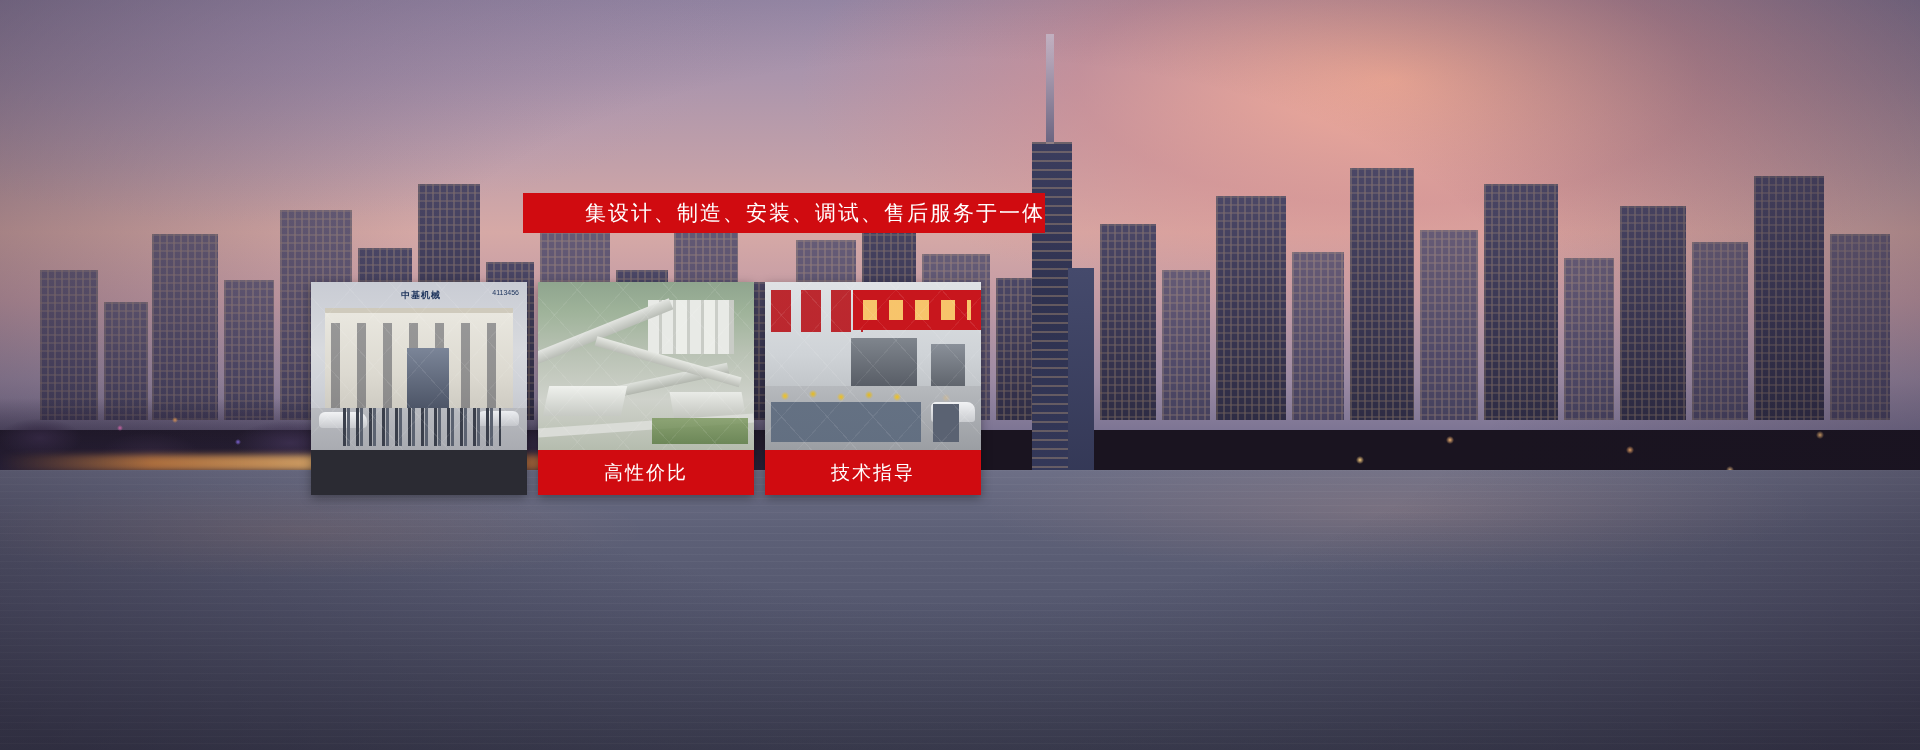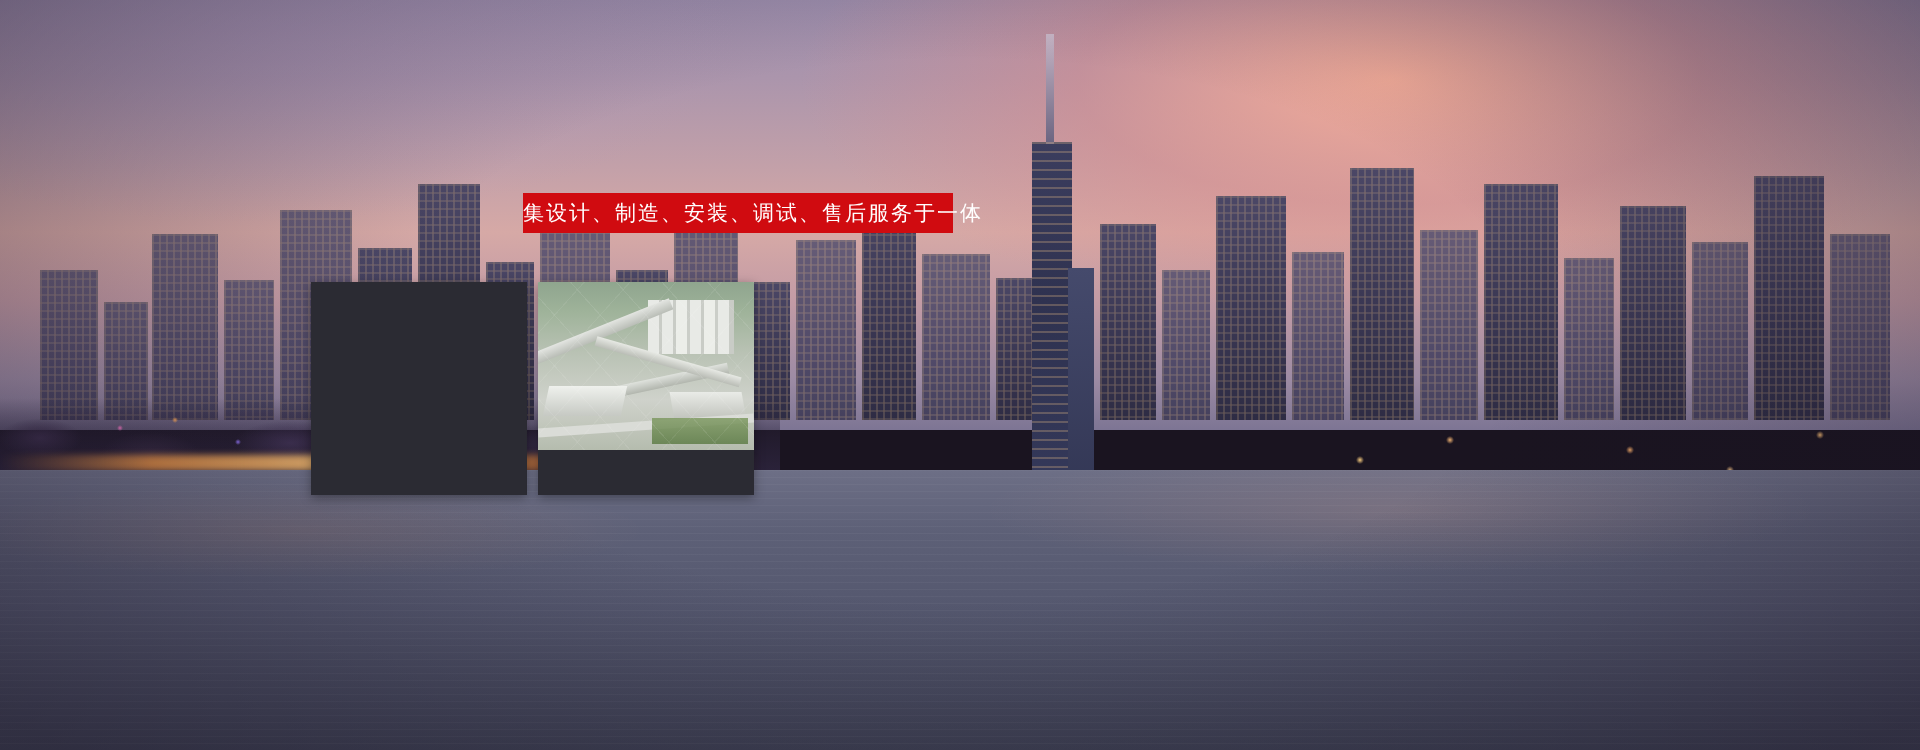--- a/index.html
+++ b/index.html
@@ -106,23 +106,23 @@
   
   .headline{
     position:absolute;left:0;top:103px;width:1920px;text-align:center;
     font-size:74px;font-weight:bold;color:#ffffff;letter-spacing:5px;
     line-height:1;white-space:nowrap;
     text-shadow:3px 4px 5px rgba(55,30,60,.55), 0 0 1px rgba(255,255,255,.6);
   }
 
   
   .subband{
-    position:absolute;left:523px;top:193px;width:430px;height:40px;
+    position:absolute;left:523px;top:193px;width:522px;height:40px;
     background:#d00b10;
-    display:flex;align-items:center;justify-content:flex-start;
+    display:flex;align-items:center;justify-content:flex-end;
   }
   .subband-text{
     font-size:21px;color:#ffffff;letter-spacing:2px;font-weight:normal;white-space:nowrap;
   }
 
   
   .cards{
     position:absolute;left:311px;top:282px;width:1251px;height:213px;
     display:flex;gap:11px;
   }
@@ -396,34 +396,65 @@
   </div>
 
 
   <div class="subband">
     <span class="subband-text">集设计、制造、安装、调试、售后服务于一体</span>
   </div>
 
   <div class="cards">
 
     <div class="card">
+      <div class="thumb">
+        <div class="t1">
+          <div class="facade"></div>
+          <div class="sign">中基机械</div>
+          <div class="signr">4113456</div>
+          <div class="entry"></div>
+          <div class="ground"></div>
+          <div class="car"></div>
+          <div class="car2"></div>
+          <div class="staff"></div>
+        </div>
+        <div class="wm"></div>
+      </div>
     </div>
 
     <div class="card">
       <div class="thumb">
         <div class="t2">
           <div class="silos"></div>
           <div class="conv"></div>
           <div class="conv2"></div>
           <div class="conv3"></div>
           <div class="shedA"></div>
           <div class="shedB"></div>
           <div class="road"></div>
           <div class="green"></div>
         </div>
         <div class="wm"></div>
       </div>
+      <div class="cap">高性价比</div>
     </div>
 
 
+    <div class="card">
+      <div class="thumb">
+        <div class="t4">
+          <div class="wall"></div>
+          <div class="redleft"></div>
+          <div class="banner"></div>
+          <div class="door"></div>
+          <div class="door2"></div>
+          <div class="ground4"></div>
+          <div class="van"></div>
+          <div class="workers"></div>
+          <div class="worker-r"></div>
+        </div>
+        <div class="wm"></div>
+      </div>
+      <div class="cap">技术指导</div>
+    </div>
 
   </div>
 </div>
 
 </body></html>

